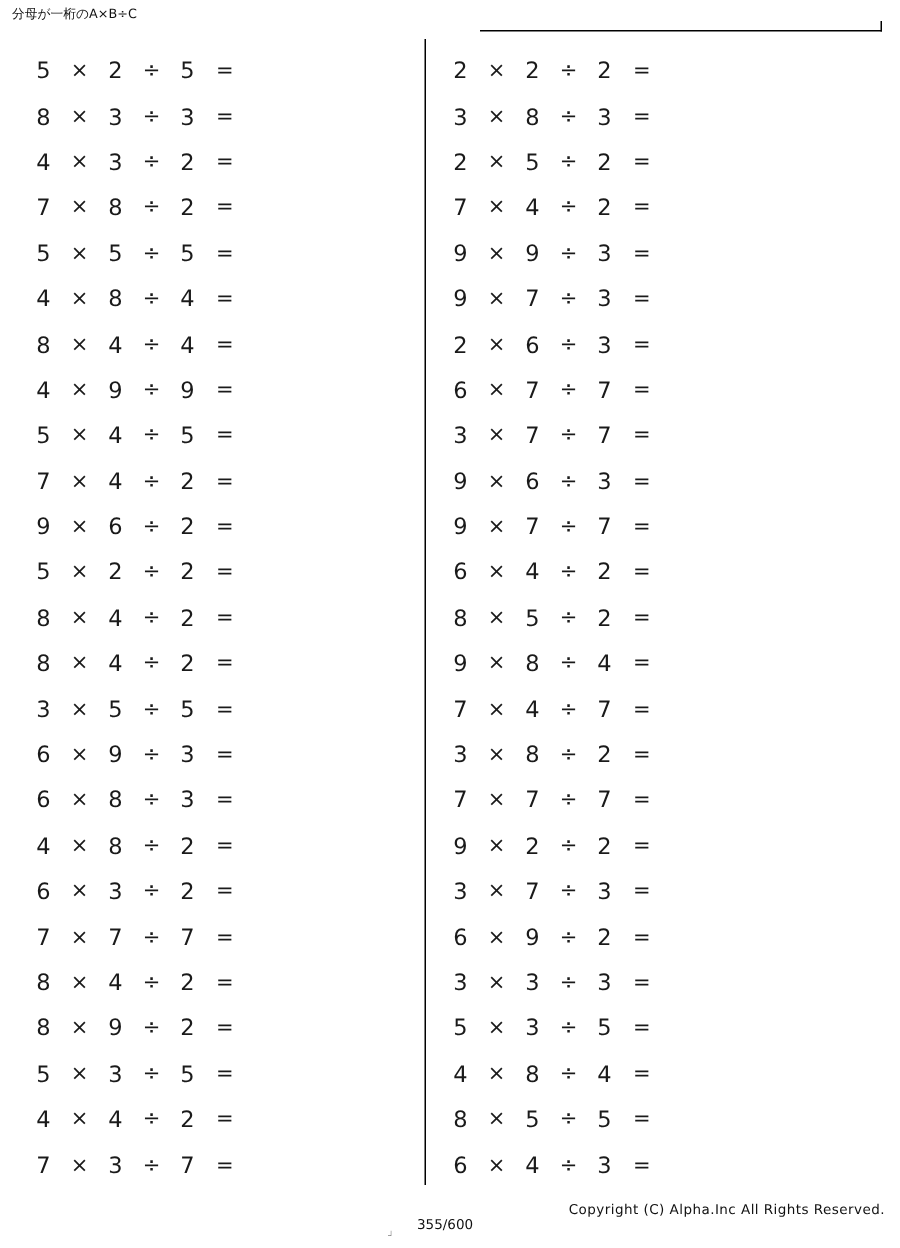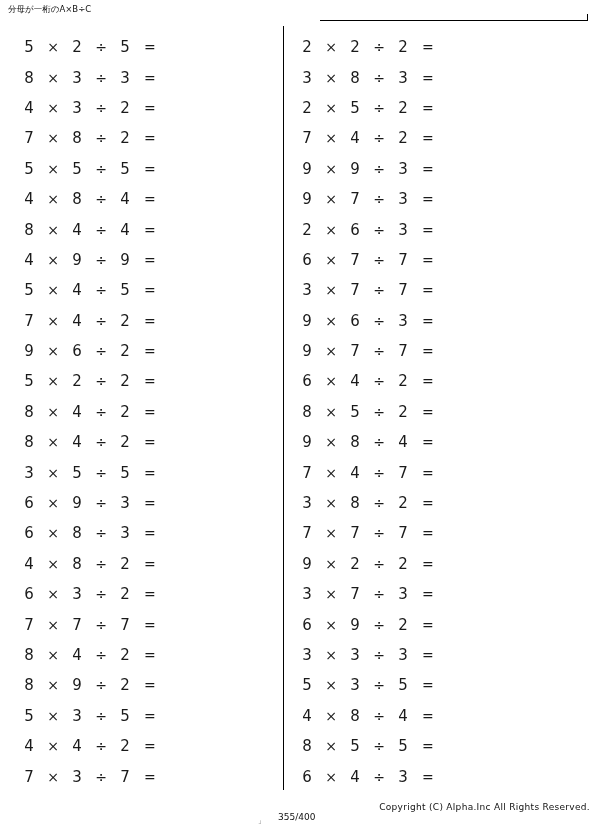--- a/index.html
+++ b/index.html
@@ -524,19 +524,19 @@
           <span class="tok op">×</span>
           <span class="tok num">4</span>
           <span class="tok op">÷</span>
           <span class="tok num">3</span>
           <span class="tok eq">=</span>
         </div>
       </div>
   </div>
 
   <div class="corner-mark">」</div>
-  <div class="page-number">355/400</div>
+  <div class="page-number">355/600</div>
 
   <div class="copyright">
     <div>Copyright (C) Alpha.Inc All Rights Reserved.</div>
   </div>
 
 </div>
 
 </body></html>

